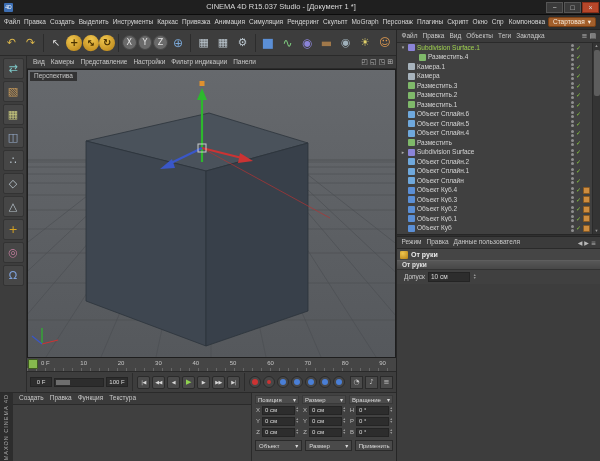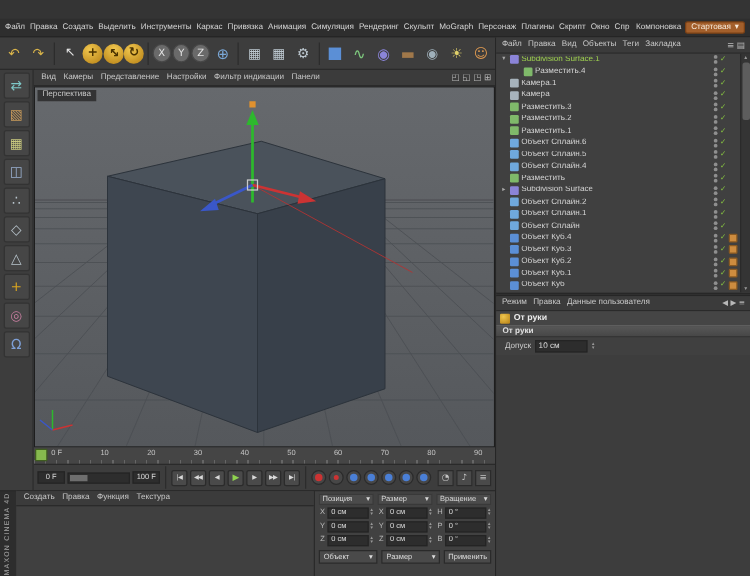--- a/index.html
+++ b/index.html
@@ -134,20 +134,29 @@
   .am-section{height:10px;background:linear-gradient(#575757,#474747);border-top:1px solid #5e5e5e;border-bottom:1px solid #323232;display:flex;align-items:center;color:#e0e0e0;font-size:6.5px;font-weight:bold;padding:0 5px;}
   .am-prop{height:14px;background:#404040;display:flex;align-items:center;gap:3px;font-size:6.5px;color:#ccc;padding:0 7px;}
   .am-field{width:42px;height:10px;background:#2d2d2d;border:1px solid #242424;color:#ddd;display:flex;align-items:center;padding:0 2px;}
   .am-fill{flex:1;background:#3d3d3d;}
 </style>
 </head>
 <body>
 
 <div id="app">
 
+  <div class="titlebar">
+    <span class="app-icon">4D</span>
+    <span class="tb-title">CINEMA 4D R15.037 Studio - [Документ 1 *]</span>
+    <span class="win-btns">
+      <span class="win-btn">−</span>
+      <span class="win-btn">□</span>
+      <span class="win-btn win-close">×</span>
+    </span>
+  </div>
 
   <div class="menubar">
     <span style="display:flex;">
 
     <span class="menu-item">Файл</span>
         <span class="menu-item">Правка</span>
         <span class="menu-item">Создать</span>
         <span class="menu-item">Выделить</span>
         <span class="menu-item">Инструменты</span>
         <span class="menu-item">Каркас</span>

